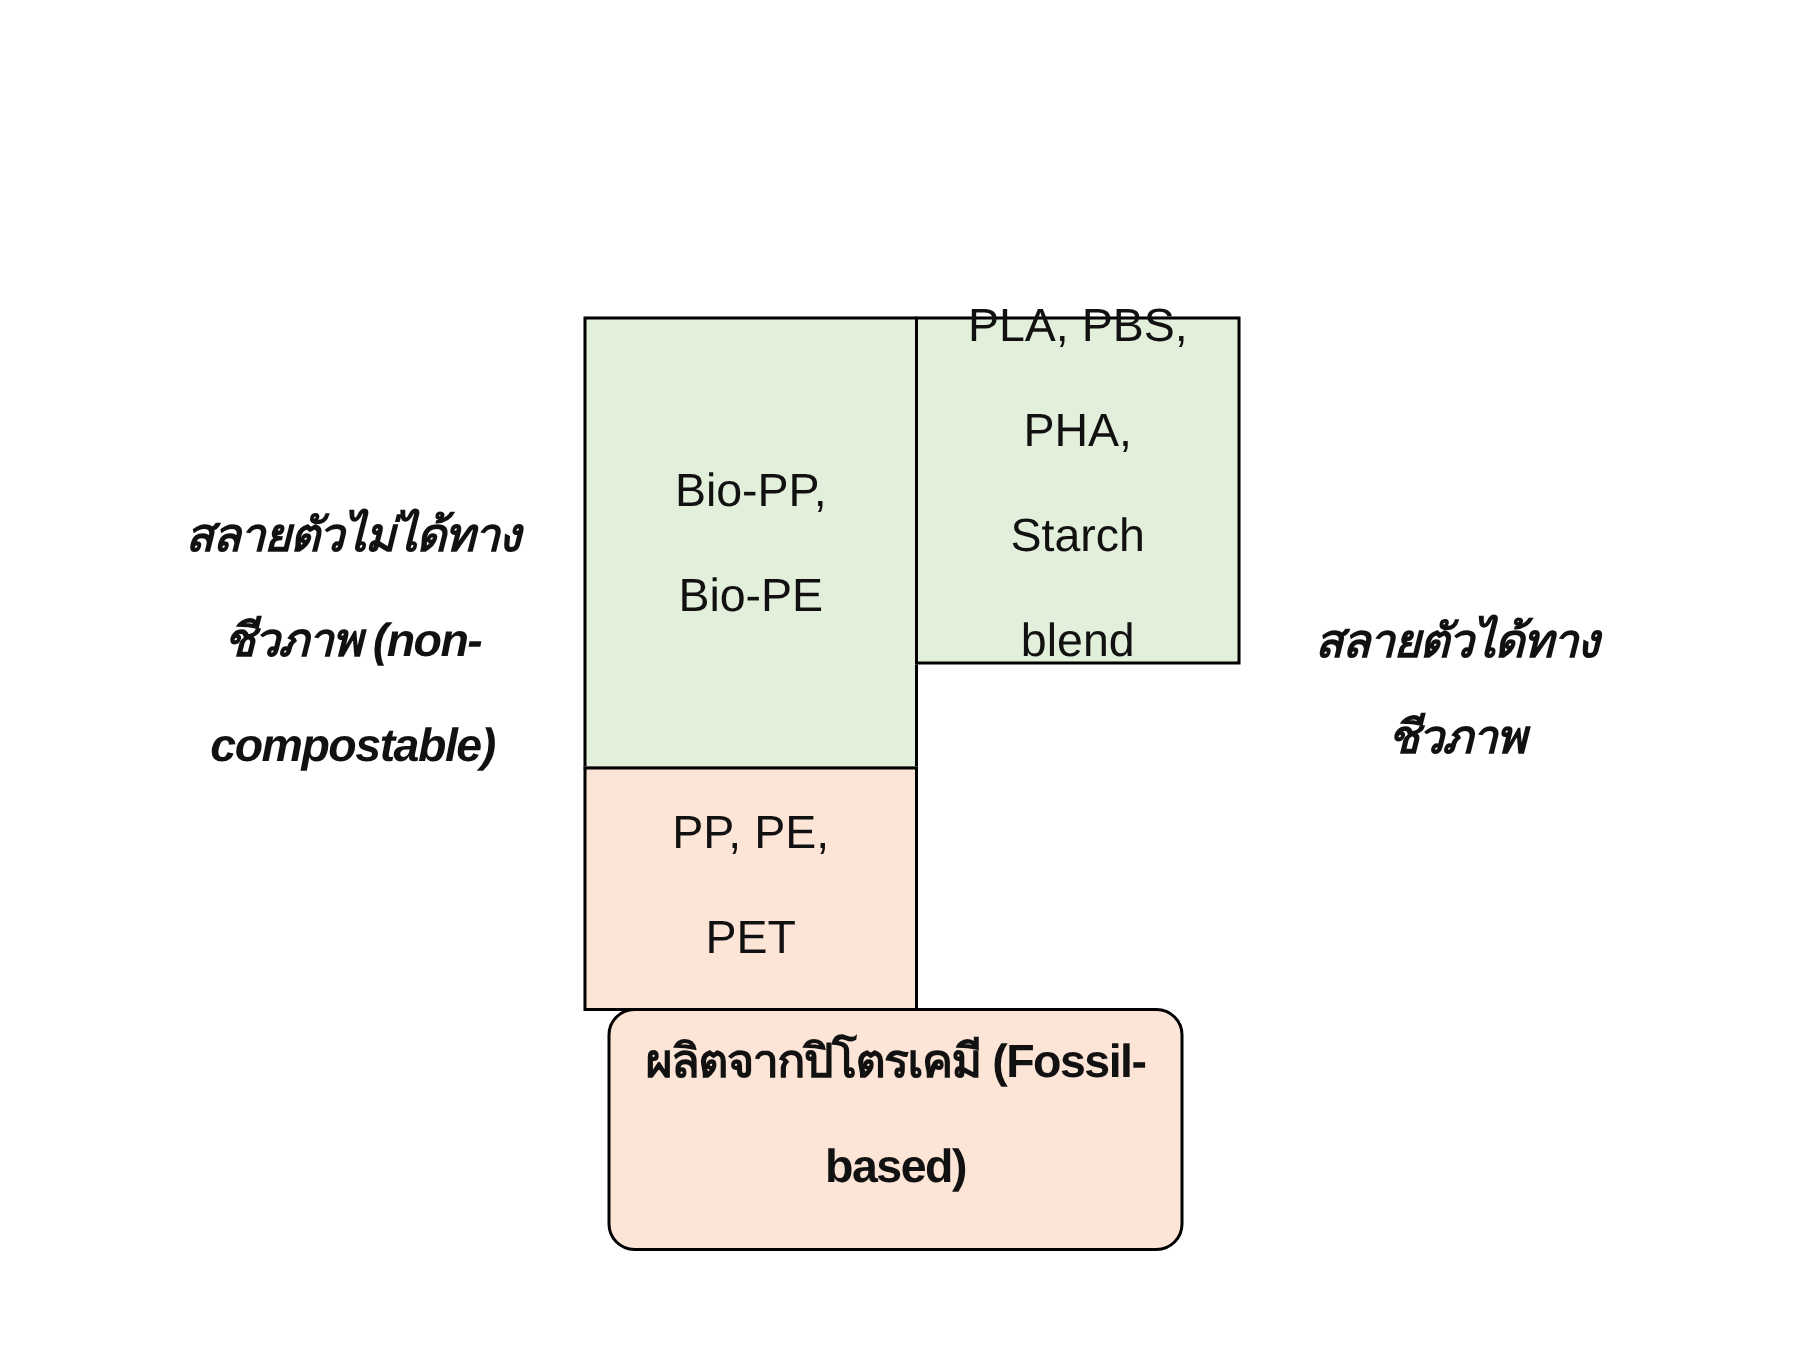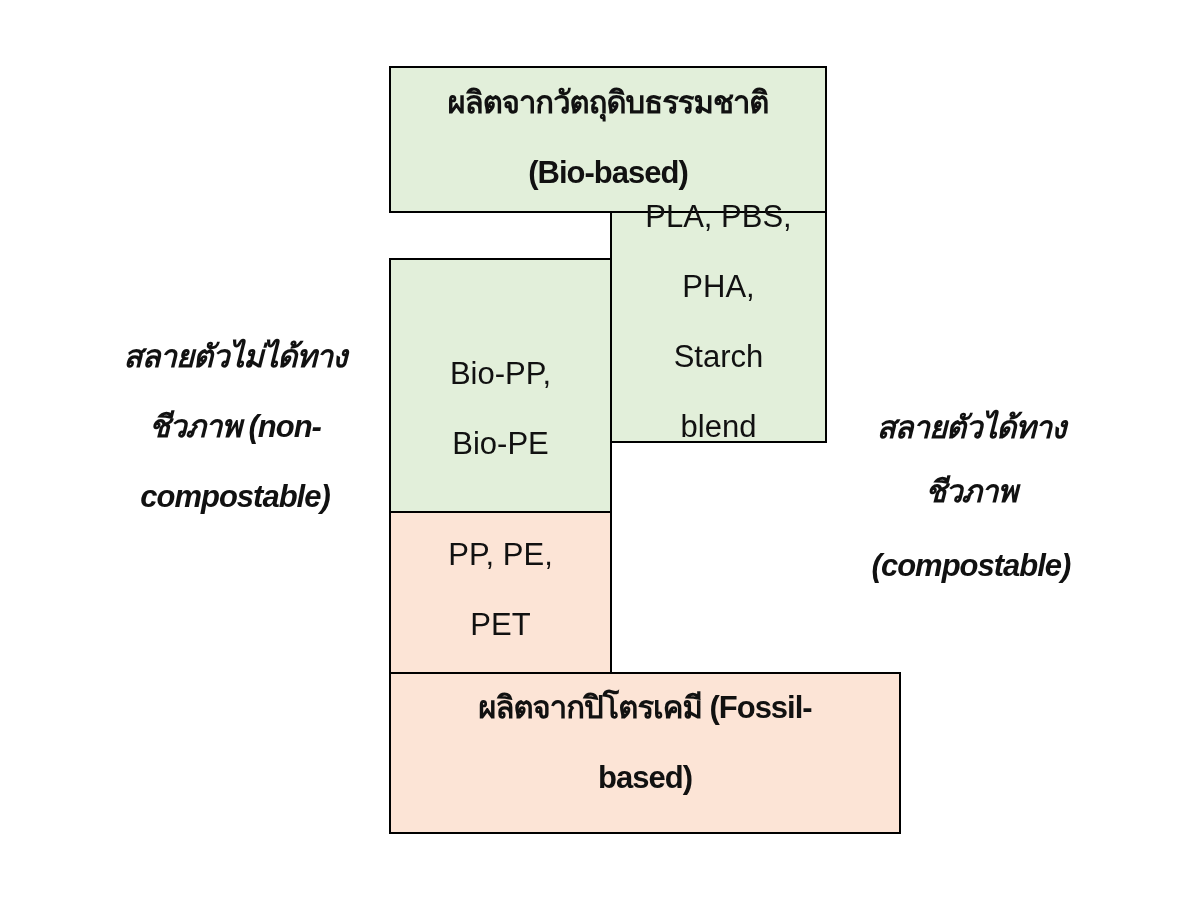--- a/index.html
+++ b/index.html
@@ -38,25 +38,25 @@
       white-space: pre-line;
     }
     .bold {
       font-weight: bold;
       letter-spacing: -1px;
     }
     .green { background: #e2efda; }
     .peach { background: #fce4d6; }
 
     #cell-top      { left: 0;   top: 0;    width: 438px; height: 147px; }
-    #cell-bio-non  { left: 0;   top: 145px; width: 223px; height: 302px; margin-top: 47px; }
+    #cell-bio-non  { left: 0;   top: 145px; width: 223px; height: 302px; }
     #cell-bio-comp { left: 221px; top: 145px; width: 217px; height: 232px; }
     #cell-fos-non  { left: 0;   top: 445px; width: 223px; height: 163px; }
     #cell-fos-comp { left: 221px; top: 445px; width: 217px; height: 163px; }
-    #cell-bottom   { left: 0;   top: 606px; width: 512px; height: 162px; }
+    #cell-bottom   { left: 16px;   top: 606px; width: 384px; height: 162px; border-radius: 18px; }
 
     #cell-top .txt { margin-top: -4px; }
     #cell-bio-comp .txt { margin-top: -10px; }
     #cell-fos-non .txt, #cell-fos-comp .txt { margin-top: -6px; }
     #cell-bottom .txt { margin-top: -20px; }
 
     .side-label {
       position: absolute;
       text-align: center;
       font-weight: bold;
@@ -76,24 +76,20 @@
       top: 332px;
       width: 290px;
       line-height: 64px;
     }
     #label-right .line3 { display: block; margin-top: 10px; }
   </style>
 </head>
 <body>
 
 <div class="grid">
-  <div id="cell-top" class="cell green">
-    <span class="txt bold">ผลิตจากวัตถุดิบธรรมชาติ
-(Bio-based)</span>
-  </div>
   <div id="cell-bio-non" class="cell green">
     <span class="txt">Bio-PP,
 Bio-PE</span>
   </div>
   <div id="cell-bio-comp" class="cell green">
     <span class="txt">PLA, PBS,
 PHA,
 Starch
 blend</span>
   </div>
@@ -107,14 +103,13 @@
   </div>
 </div>
 
 <div id="label-left" class="side-label">สลายตัวไม่ได้ทาง
 ชีวภาพ (non-
 compostable)</div>
 
 <div id="label-right" class="side-label">
   <span>สลายตัวได้ทาง
 ชีวภาพ</span>
-  <span class="line3">(compostable)</span>
 </div>
 
 </body></html>

